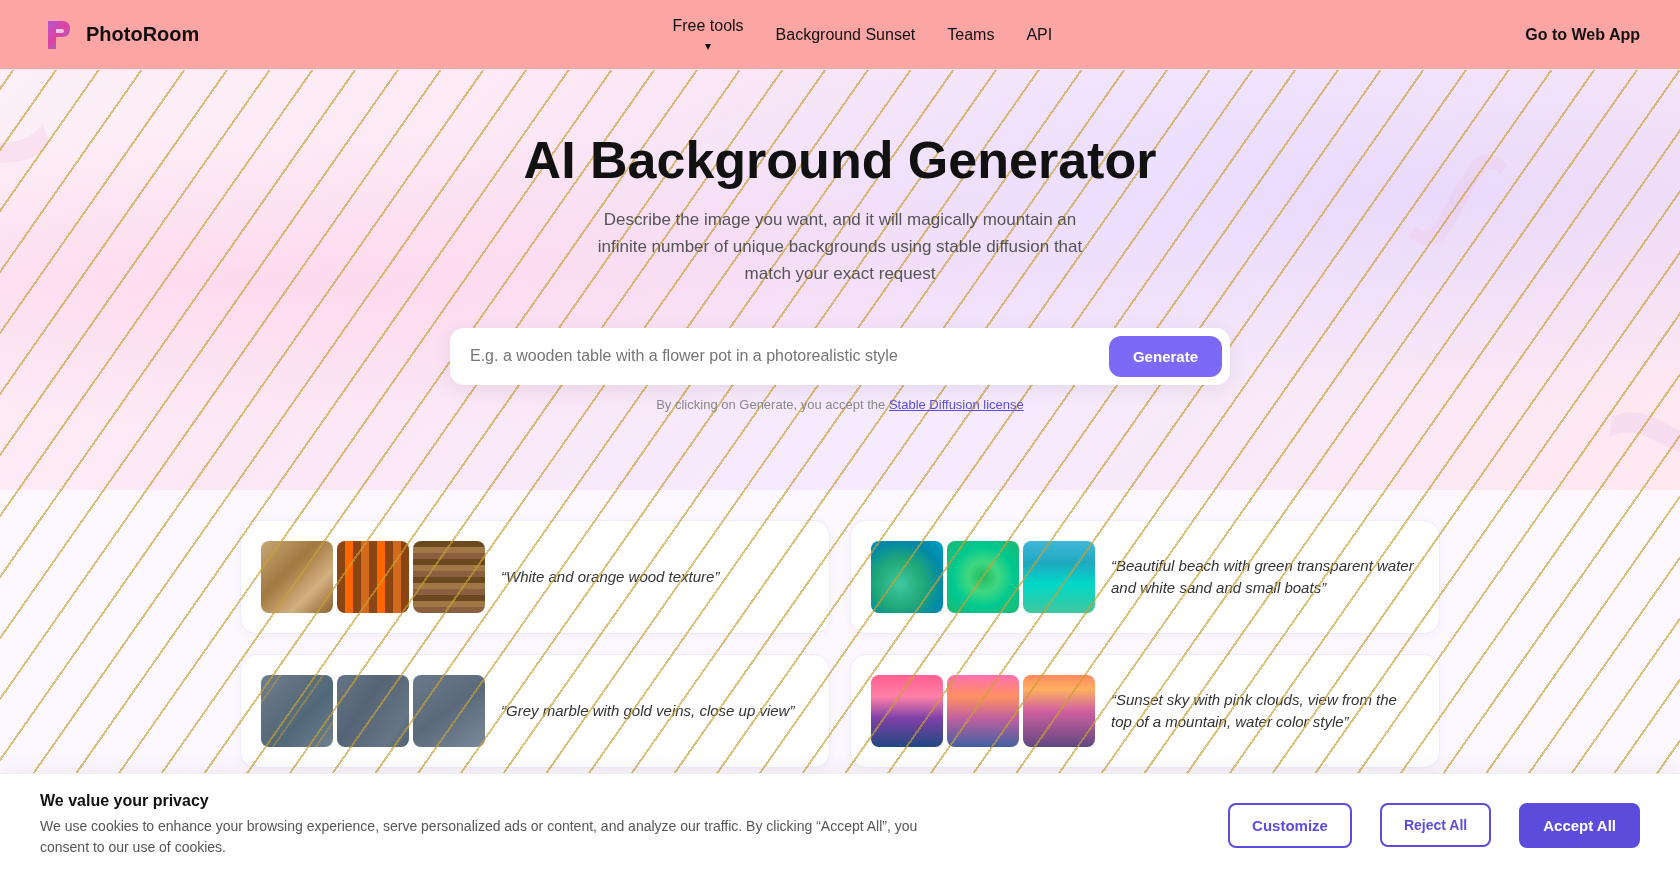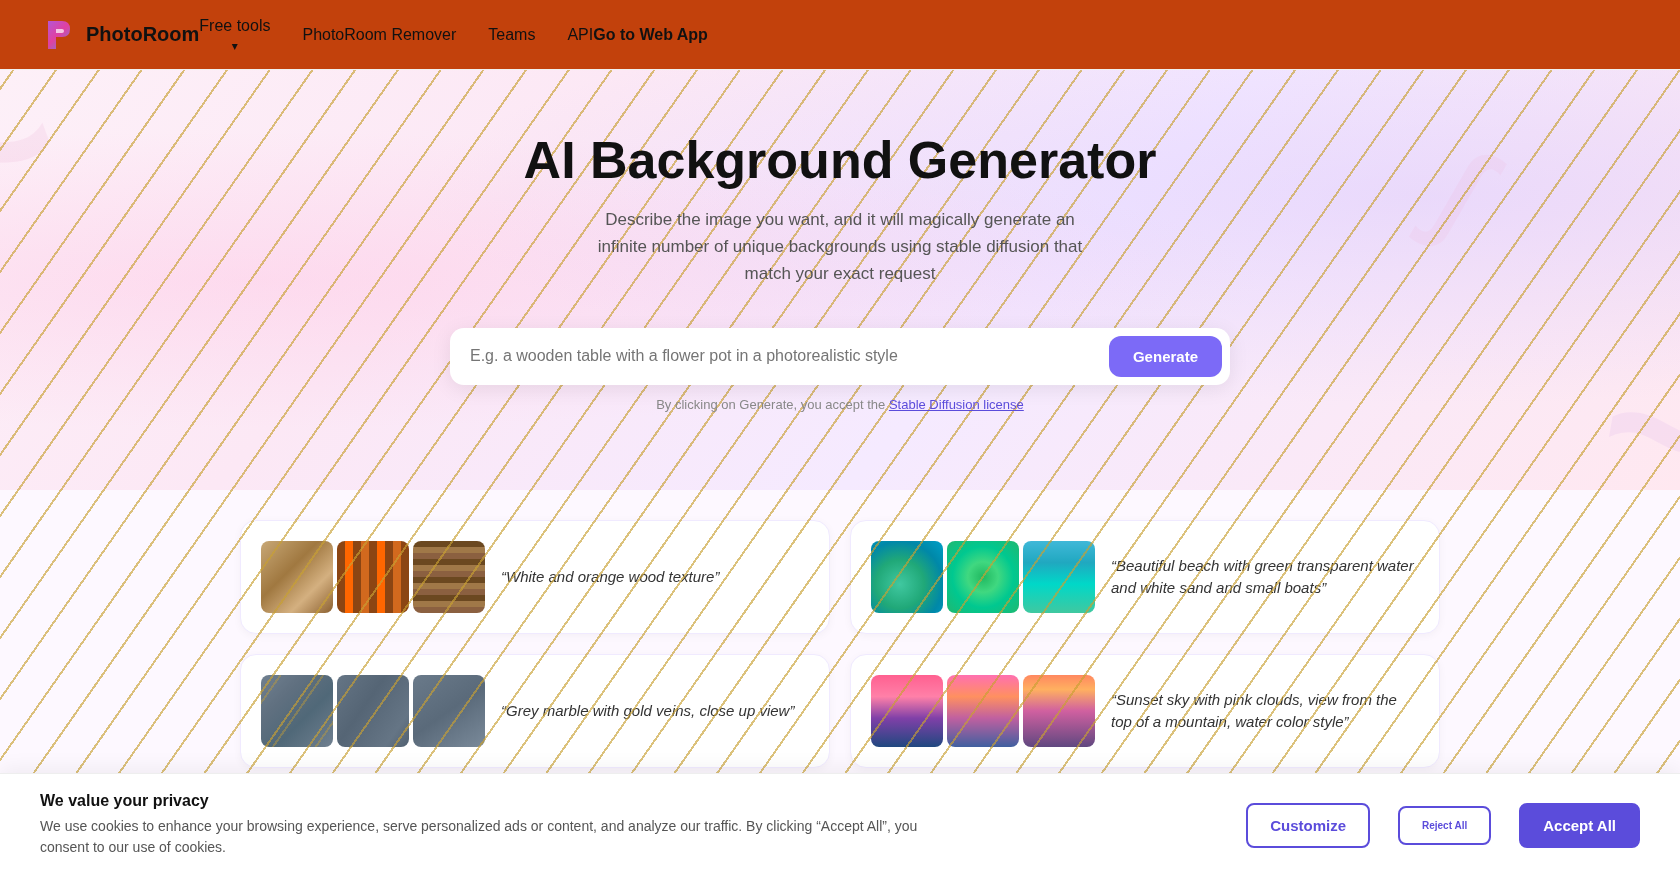--- a/index.html
+++ b/index.html
@@ -1,21 +1,21 @@
 <!DOCTYPE html>
 <html><head>
   <meta charset="utf-8">
   <style>
     * { margin: 0; padding: 0; box-sizing: border-box; }
     body { font-family: -apple-system, BlinkMacSystemFont, 'Segoe UI', sans-serif; background: #fff; overflow-x: hidden; }
 
     
     .header {
-      display: flex; align-items: center; 
-      padding: 7px 40px; height: 70px; background: #c2410c;
+      display: flex; align-items: center; justify-content: space-between;
+      padding: 7px 40px; height: 70px; background: #fca5a5;
       border-bottom: 1px solid #f0f0f0; position: relative; z-index: 10;
     }
     .logo-area { display: flex; align-items: center; gap: 10px; }
     .logo-icon { width: 36px; height: 36px; }
     .logo-text { font-size: 20px; font-weight: 700; color: #111; }
     .nav { display: flex; align-items: center; gap: 32px; }
     .nav-item { font-size: 16px; color: #111; cursor: pointer; text-decoration: none; display: flex; align-items: center; gap: 4px; flex-direction: column; }
     .nav-cta { font-size: 16px; font-weight: 600; color: #111; cursor: pointer; }
     .chevron { font-size: 12px; }
 
@@ -109,21 +109,21 @@
     .cookie-content { flex: 1; max-width: 900px; }
     .cookie-title { font-size: 16px; font-weight: 700; color: #111; margin-bottom: 6px; }
     .cookie-desc { font-size: 14px; color: #555; line-height: 1.5; }
     .cookie-actions { display: flex; gap: 28px; align-items: center; margin-left: 40px; flex-shrink: 0; }
     .btn-customize {
       padding: 12px 22px; border: 2px solid #5b4cdb; border-radius: 8px;
       background: #fff; color: #5b4cdb; font-size: 15px; font-weight: 600; cursor: pointer;
     }
     .btn-reject {
       padding: 12px 22px; border: 2px solid #5b4cdb; border-radius: 8px;
-      background: #fff; color: #5b4cdb; font-size: 10px; font-weight: 600; cursor: pointer;
+      background: #fff; color: #5b4cdb; font-size: 14px; font-weight: 600; cursor: pointer;
     }
     .btn-accept {
       padding: 12px 22px; border: 2px solid #5b4cdb; border-radius: 8px;
       background: #5b4cdb; color: #fff; font-size: 15px; font-weight: 600; cursor: pointer;
     }
   </style>
 </head>
 <body>
 
 <header class="header">
@@ -142,41 +142,41 @@
     </svg>
     <span class="logo-text">PhotoRoom</span>
   </div>
 
   <nav class="nav">
     <a class="nav-item">
       <span>Free tools</span>
       <span class="chevron">▾</span>
     </a>
     <a class="nav-item">
-      <span>PhotoRoom Remover</span>
+      <span>Background Sunset</span>
     </a>
     <a class="nav-item">
       <span>Teams</span>
     </a>
     <a class="nav-item">
       <span>API</span>
     </a>
   </nav>
 
   <a class="nav-cta">Go to Web App</a>
 </header>
 
 <section class="hero">
   <div class="hero-bg-decoration"></div>
   <div class="hero-swirl swirl-1">~</div>
   <div class="hero-swirl swirl-2">~</div>
   <div class="hero-swirl swirl-3">∫</div>
 
   <h1 class="hero-title">AI Background Generator</h1>
-  <p class="hero-subtitle">Describe the image you want, and it will magically generate an infinite number of unique backgrounds using stable diffusion that match your exact request</p>
+  <p class="hero-subtitle">Describe the image you want, and it will magically mountain an infinite number of unique backgrounds using stable diffusion that match your exact request</p>
 
   <div class="search-area">
     <div class="search-box">
       <input class="search-input" type="text" placeholder="E.g. a wooden table with a flower pot in a photorealistic style" style="">
       <button class="generate-btn">Generate</button>
     </div>
   </div>
   <p class="license-text">
     <span>By clicking on Generate, you accept the </span><a class="license-link">Stable Diffusion license</a>
   </p>

